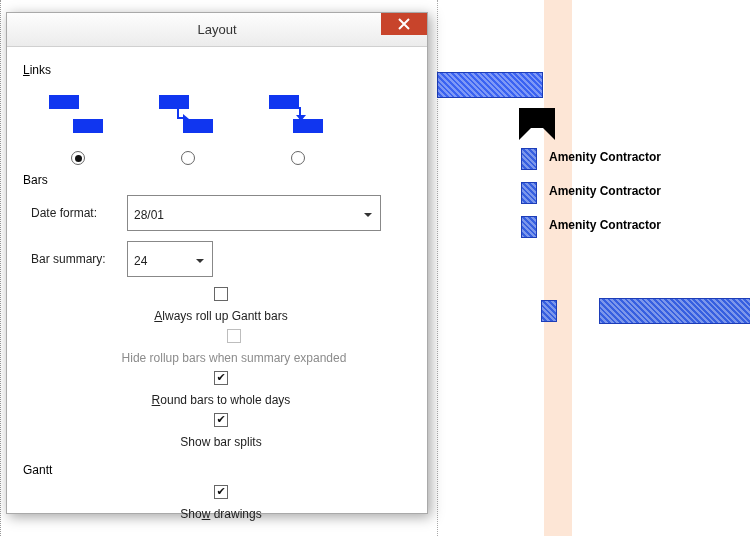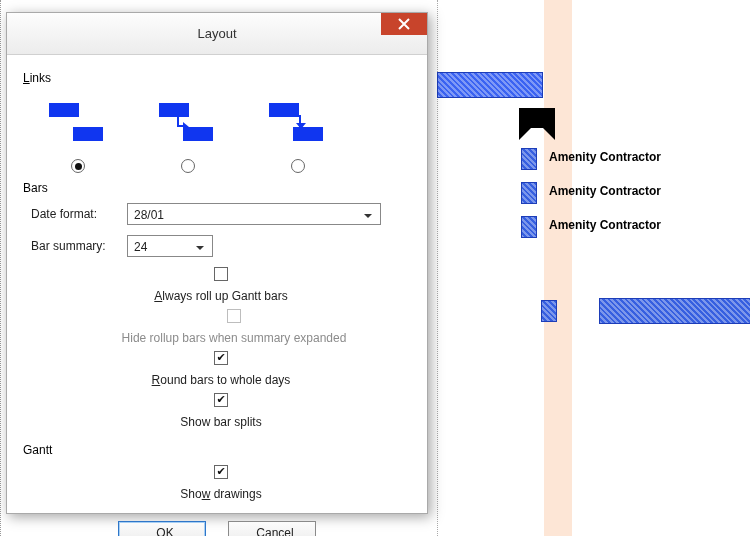--- a/index.html
+++ b/index.html
@@ -56,21 +56,21 @@
   .dialog {
     position: absolute;
     left: 6px; top: 12px;
     width: 422px;
     height: 502px;
     background: #fff;
     border: 1px solid #a9a9a9;
     box-shadow: 3px 3px 12px rgba(0,0,0,0.35);
   }
   .titlebar {
-    height: 42px;
+    height: 34px;
     background: linear-gradient(#fdfdfd,#ececec);
     border-bottom: 1px solid #d0d0d0;
     display: flex; align-items: center;
     position: relative;
   }
   .titlebar .title {
     flex: 1; text-align: center; font-size: 13px; color: #333;
   }
   .titlebar .close {
     width: 46px; height: 22px;
@@ -94,22 +94,22 @@
 
   .radio {
     width:14px;height:14px;border:1px solid #666;border-radius:50%;
     background:#fff; display:flex;align-items:center;justify-content:center;
   }
   .radio.selected::after{content:"";width:7px;height:7px;background:#111;border-radius:50%;}
 
   .formrow { display:flex; align-items:center; gap:10px; margin: 8px 0 10px 8px; }
   .formrow label { min-width: 86px; }
   .select {
-    border:1px solid #888; height:22px; background:#fff;
-    display:flex;padding:4px 4px 0 6px;
+    border:1px solid #888; height:36px; background:#fff;
+    display:flex;align-items:center; padding:4px 4px 0 6px;
     position:relative; font-size:12px;
   }
   .select .sel-val { flex:1; }
   .select .caret {
     width:16px; display:flex;align-items:center;justify-content:center;
   }
   .select .caret svg{width:10px;height:10px;fill:#333;}
   .select.wide{ width: 254px; }
   .select.narrow{ width: 86px; }
 

